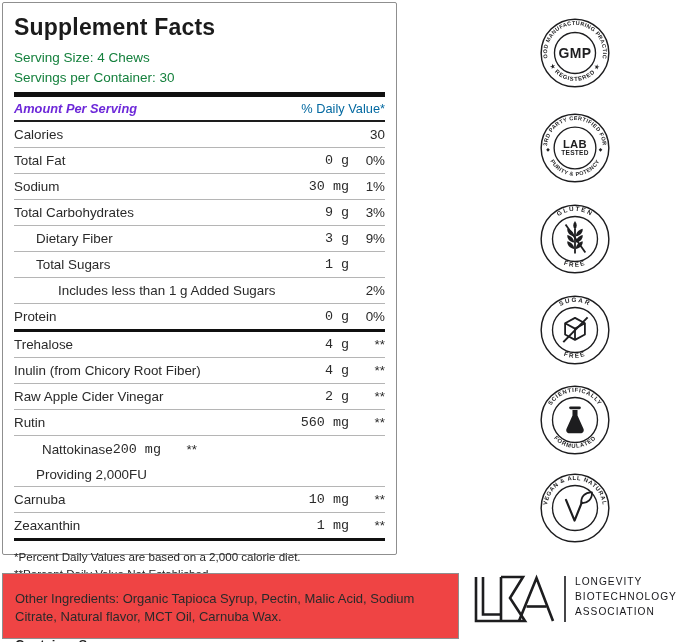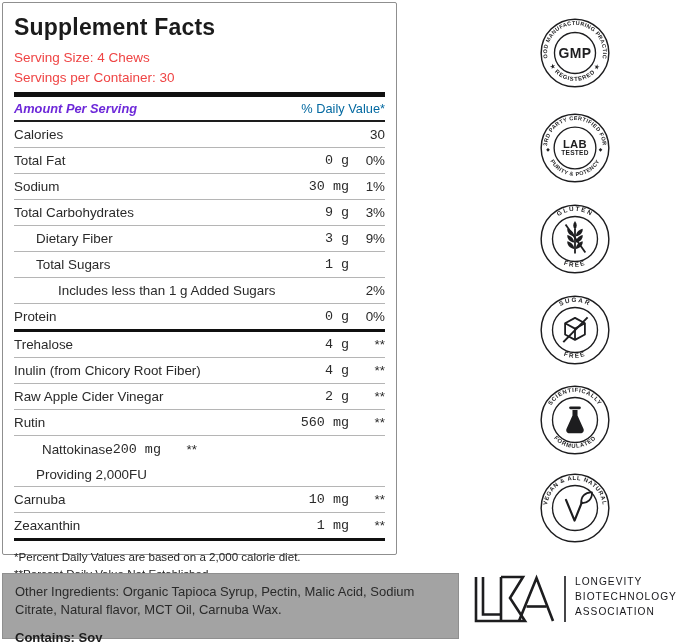--- a/index.html
+++ b/index.html
@@ -7,41 +7,41 @@
     width:679px;height:642px;position:relative;background:#ffffff;
     font-family:"Liberation Sans",sans-serif;color:#2a2a2a;overflow:hidden;
   }
   
   .facts-panel{
     position:absolute;left:2px;top:2px;width:395px;height:553px;
     border:1px solid #8f8f8f;border-radius:2px;box-sizing:border-box;
     padding:10px 11px 0 11px;background:#fff;
   }
   .sf-title{font-size:23px;font-weight:bold;color:#1b1b1b;margin:1px 0 9px 0;letter-spacing:.2px;}
-  .serving-line{font-size:13.5px;color:#ef4444;margin:0 0 5px 0;}
+  .serving-line{font-size:13.5px;color:#15803d;margin:0 0 5px 0;}
   .bar-thick{height:5px;background:#101010;margin-top:7px;}
   .hdr-row{display:flex;justify-content:space-between;align-items:center;height:23px;border-bottom:2px solid #1d1d1d;font-size:12.8px;}
   .hdr-left{font-weight:bold;color:#6d28d9;font-style:italic;}
   .hdr-right{color:#0369a1;}
   .row{display:flex;align-items:center;height:25px;border-bottom:1px solid #b5b5b5;font-size:13.4px;}
   .row .lbl{flex:1;white-space:nowrap;}
   .ind-1 .lbl{padding-left:22px;}
   .ind-2 .lbl{padding-left:44px;}
   .amt{text-align:center;white-space:nowrap;font-family:Liberation Mono, monospace;}
   .dv{width:36px;text-align:right;white-space:nowrap;}
   .bar-mid{height:3px;background:#101010;}
   .row-tall{display:block;height:50px;border-bottom:1px solid #b5b5b5;font-size:13.4px;}
   .row-tall .line1{display:flex;align-items:center;height:26px;margin-left:28px;}
   .row-tall .line2{display:flex;align-items:center;height:24px;padding-left:22px;}
   .footnotes{font-size:11.6px;line-height:1.5;margin-top:7px;color:#242424;}
   
   .ingredients-box{
     position:absolute;left:2px;top:573px;width:457px;height:66px;
-    border:1px solid #8f8f8f;box-sizing:border-box;background:#a3a3a3;
-    padding:9px 12px;font-size:13px;line-height:1.42;color:#2a2a2a;
+    border:1px solid #8f8f8f;box-sizing:border-box;background:#ef4444;
+    padding:16px 12px;font-size:13px;line-height:1.42;color:#2a2a2a;
   }
   .contains-line{font-weight:bold;margin-top:9px;color:#1b1b1b;}
   
   .badge{position:absolute;left:539px;width:72px;height:72px;}
   .badge svg{width:100%;height:100%;display:block;}
   .ring-text{font-family:"Liberation Sans",sans-serif;font-weight:bold;fill:#1d1d1f;}
   .rt-long{font-size:6.1px;letter-spacing:.45px;}
   .rt-med{font-size:6.5px;letter-spacing:.8px;}
   .rt-short{font-size:7px;letter-spacing:1.8px;}
   .center-big{font-family:"Liberation Sans",sans-serif;font-weight:bold;fill:#1d1d1f;}

